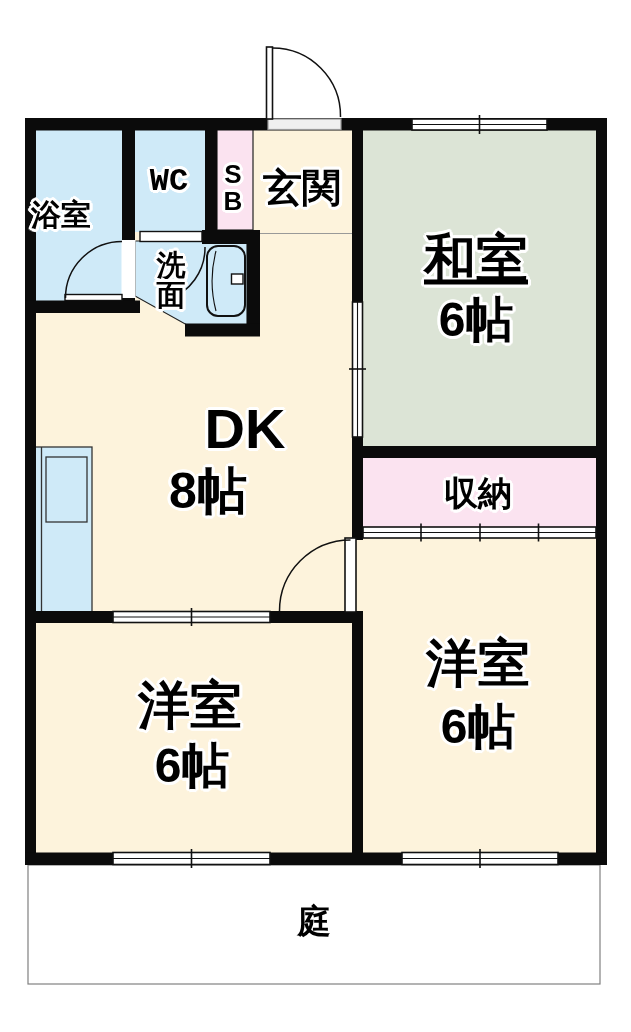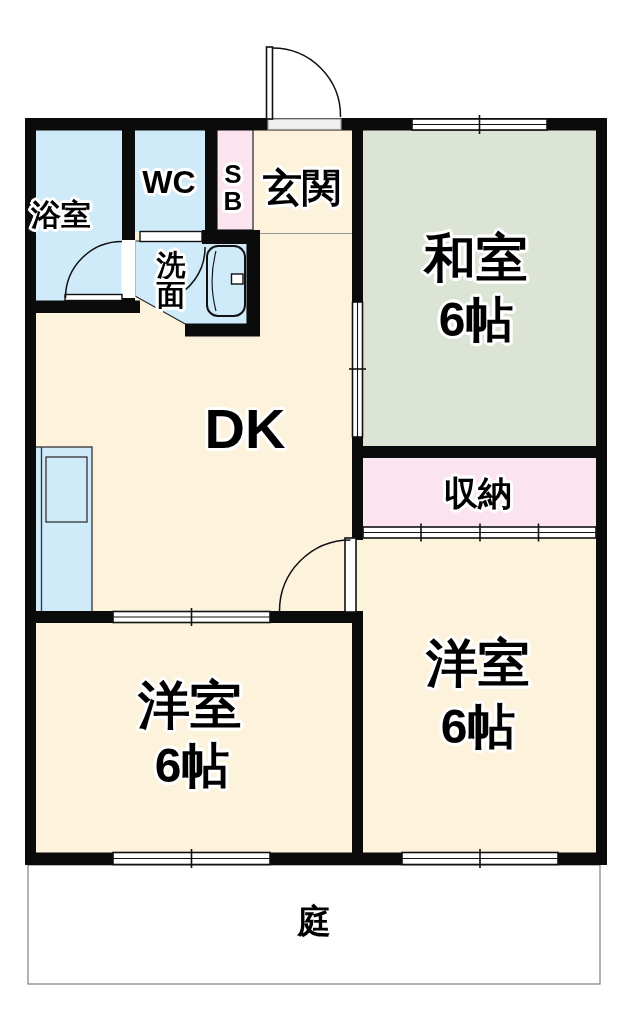--- a/index.html
+++ b/index.html
@@ -129,32 +129,33 @@
       <path d="M 122 241.5 A 56.5 56.5 0 0 0 65.5 298" class="arc"></path>
     </g>
 
     <g>
       <rect x="345" y="538" width="11" height="74" class="f-white s-dark"></rect>
       <path d="M 350.5 540 A 71 71 0 0 0 279.5 611" class="arc"></path>
     </g>
   </svg>
 
   <div class="room-label" style="left:61px;top:215px;font-size:30px;">浴室</div>
-  <div class="room-label" style="left:169px;top:182px;font-size:32px;">WC</div>
+  <div class="room-label" style="left:169px;top:182px;font-size:32px;font-family:Liberation Mono, monospace;">WC</div>
   <div class="room-label" style="left:233px;top:188px;font-size:26px;">
     <div>S</div>
     <div>B</div>
   </div>
   <div class="room-label" style="left:302px;top:188px;font-size:39px;">玄関</div>
   <div class="room-label" style="left:171px;top:281px;font-size:29px;">
     <div>洗</div>
     <div>面</div>
   </div>
-  <div class="room-label" style="left:476px;top:259px;font-size:52px;">和室</div>
+  <div class="room-label" style="left:476px;top:259px;font-size:52px;text-decoration:underline;">和室</div>
   <div class="room-label" style="left:476px;top:320px;font-size:48px;">6帖</div>
   <div class="room-label" style="left:207px;top:429px;font-size:56px;margin-left:38px;">DK</div>
+  <div class="room-label" style="left:208px;top:491px;font-size:50px;">8帖</div>
   <div class="room-label" style="left:478px;top:493px;font-size:34px;">収納</div>
   <div class="room-label" style="left:190px;top:706px;font-size:52px;">洋室</div>
   <div class="room-label" style="left:192px;top:766px;font-size:48px;">6帖</div>
   <div class="room-label" style="left:478px;top:664px;font-size:52px;">洋室</div>
   <div class="room-label" style="left:478px;top:727px;font-size:48px;">6帖</div>
   <div class="room-label" style="left:314px;top:921px;font-size:34px;">庭</div>
 </div>
 
 </body></html>

